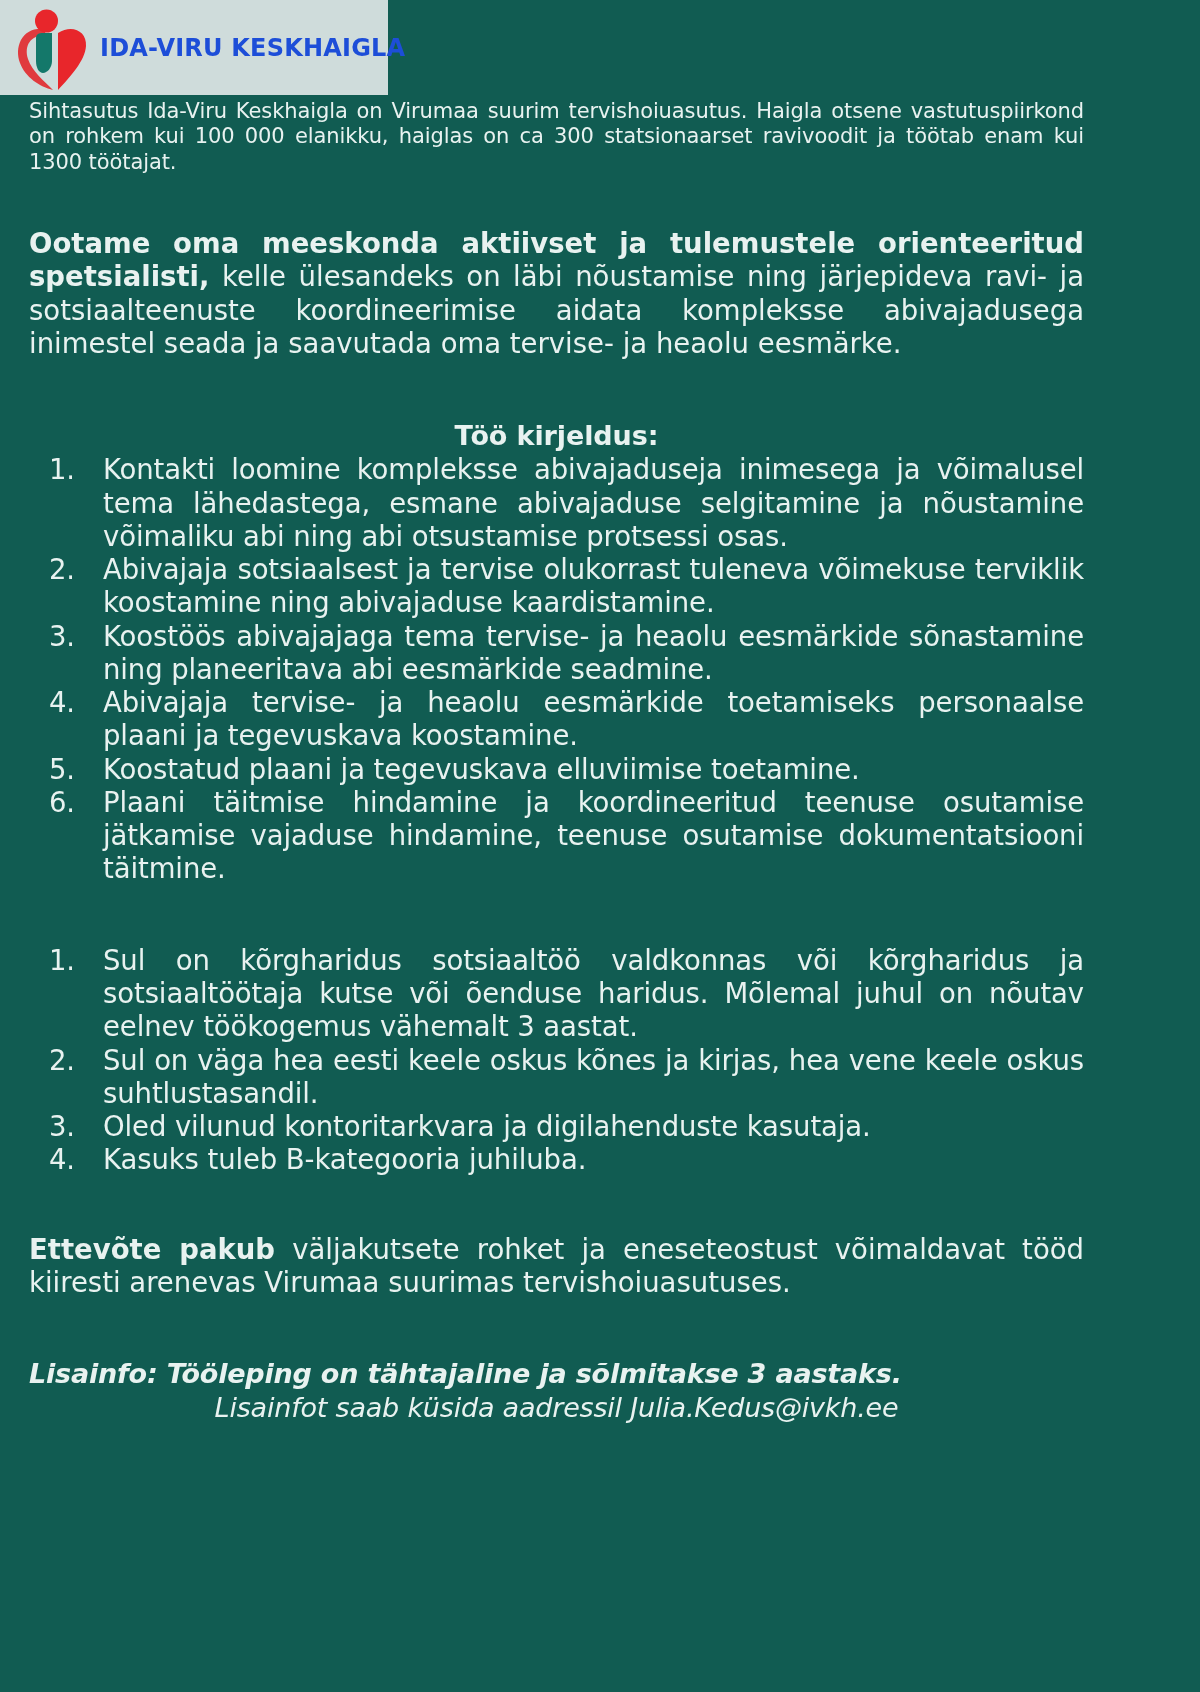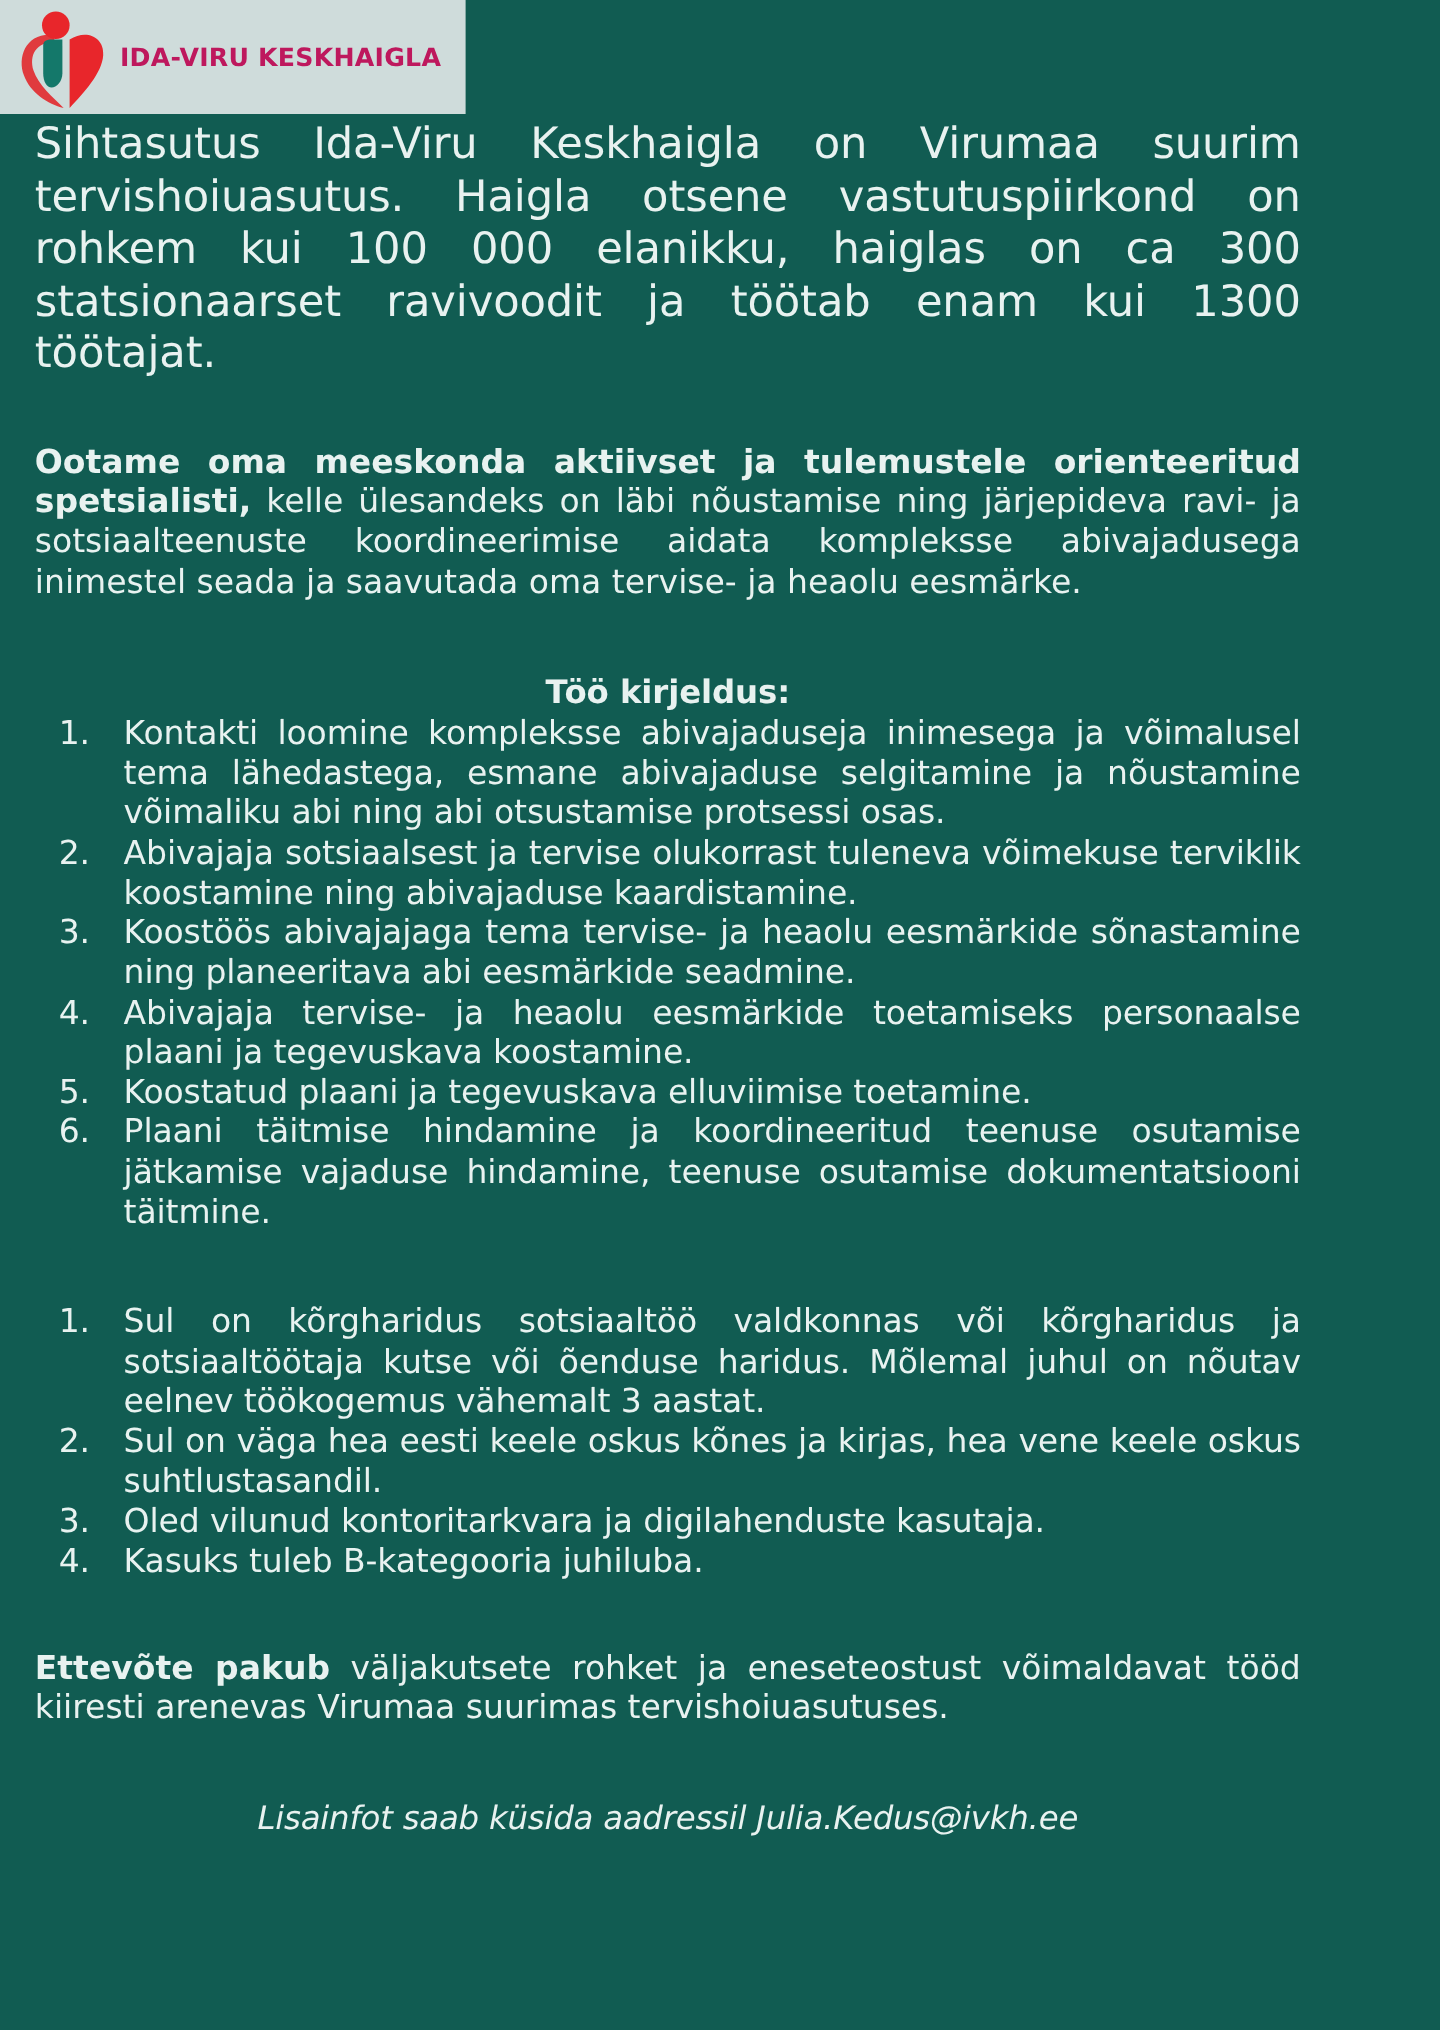--- a/index.html
+++ b/index.html
@@ -32,44 +32,44 @@
   .logo-mark {
     width: 78px;
     height: 86px;
     position: relative;
     flex: 0 0 auto;
   }
   .logo-mark svg { display: block; }
   .logo-wordmark {
     font-family: "DejaVu Sans", sans-serif;
     font-weight: bold;
-    font-size: 21px;
+    font-size: 24px;
     letter-spacing: 0.2px;
-    color: #be185d;
+    color: #1d4ed8;
     margin-left: 8px;
     white-space: nowrap;
   }
 
   
   .content {
     position: absolute;
     top: 99px;
     left: 29px;
     width: 1055px;
     box-sizing: border-box;
   }
 
   p, .li-text {
     margin: 0;
     text-align: justify;
     text-justify: inter-word;
   }
 
   .para {
-    font-size: 36px;
+    font-size: 21px;
     line-height: 1.21;
     letter-spacing: -0.1px;
     margin-bottom: 0;
   }
 
   .para-intro { margin-bottom: 52px; }
 
   .para-lead { font-size: 27.5px; line-height: 1.21; margin-bottom: 60px; }
   .para-lead b { font-weight: bold; }
 
@@ -209,16 +209,17 @@
         <span class="li-text">Kasuks tuleb B-kategooria juhiluba.</span>
       </li>
     </ol>
   </div>
 
   <div class="gap-mid"></div>
 
   <p class="para-offer"><b>Ettevõte pakub</b><span> väljakutsete rohket ja eneseteostust võimaldavat tööd kiiresti arenevas Virumaa suurimas tervishoiuasutuses.</span></p>
 
   <div class="footer-block">
+    <div class="foot-line-1">Lisainfo: Tööleping on tähtajaline ja sõlmitakse 3 aastaks.</div>
     <div class="foot-line-2">Lisainfot saab küsida aadressil Julia.Kedus@ivkh.ee</div>
   </div>
 
 </div>
 
 </body></html>

